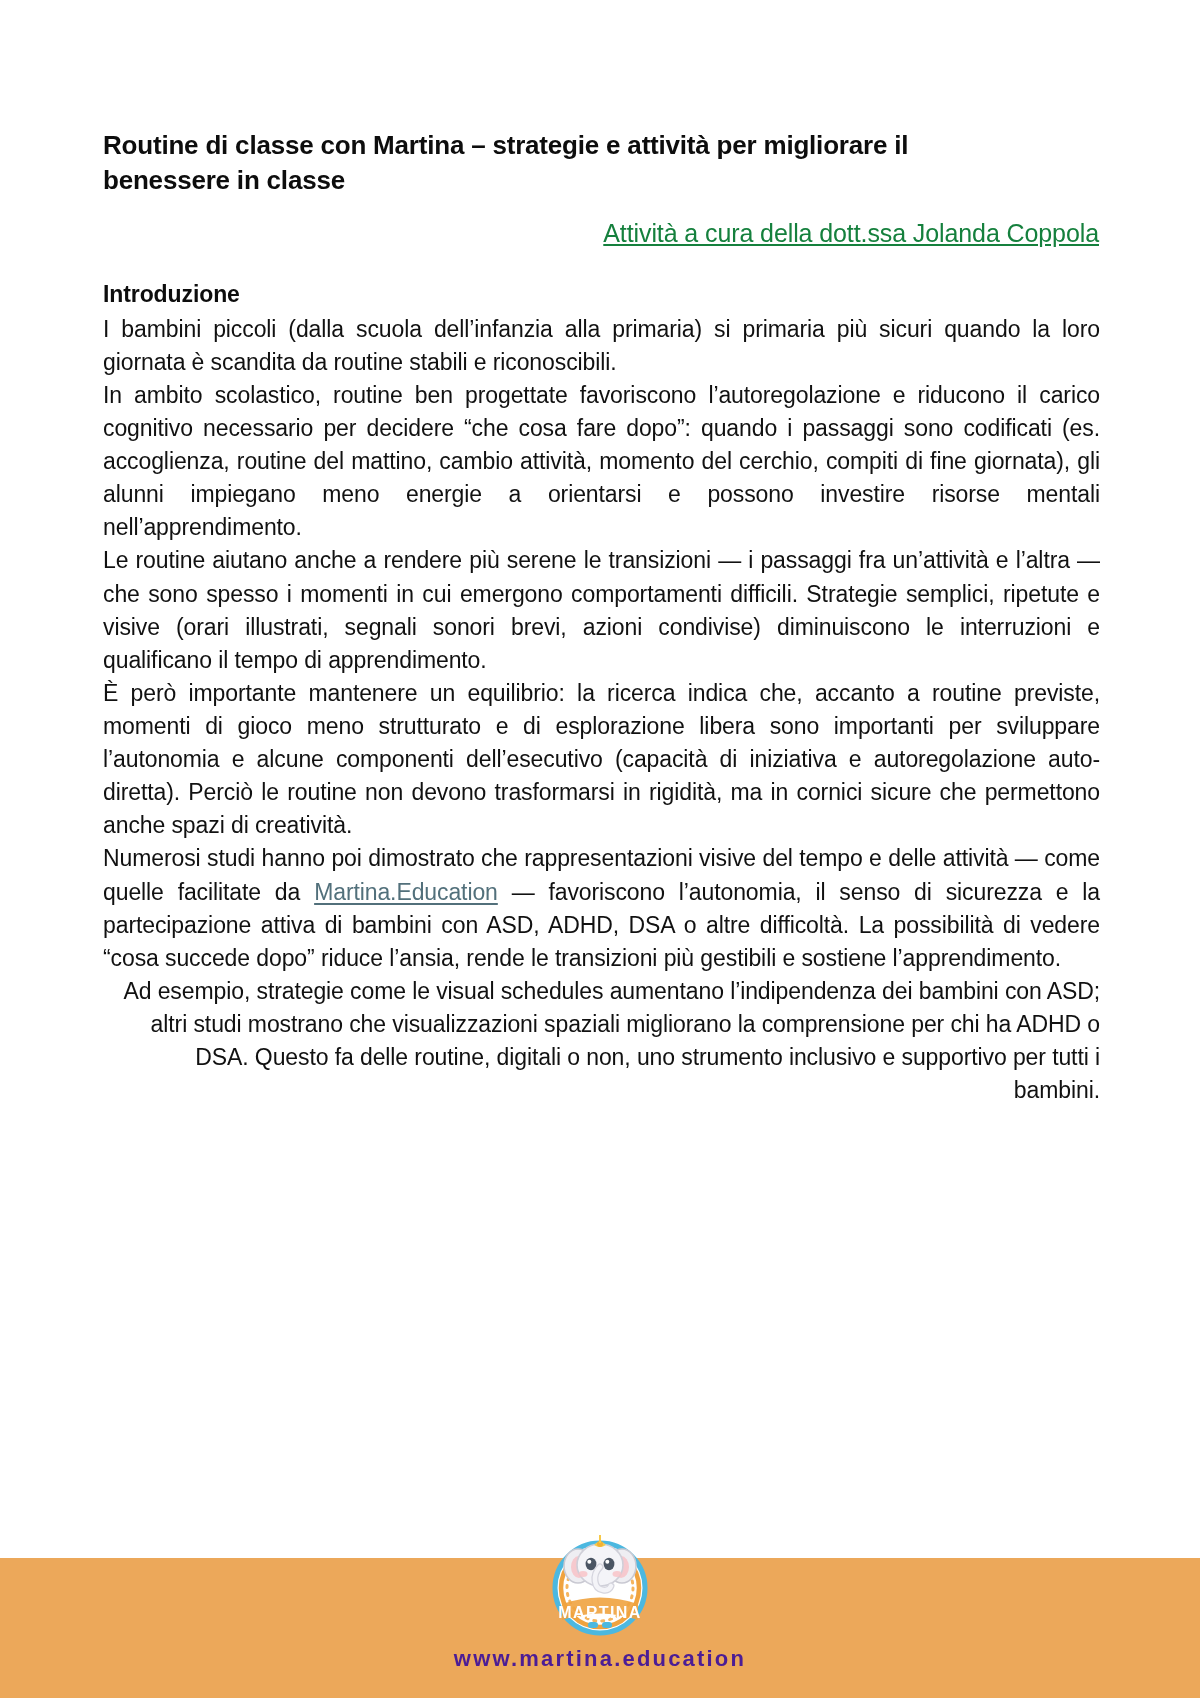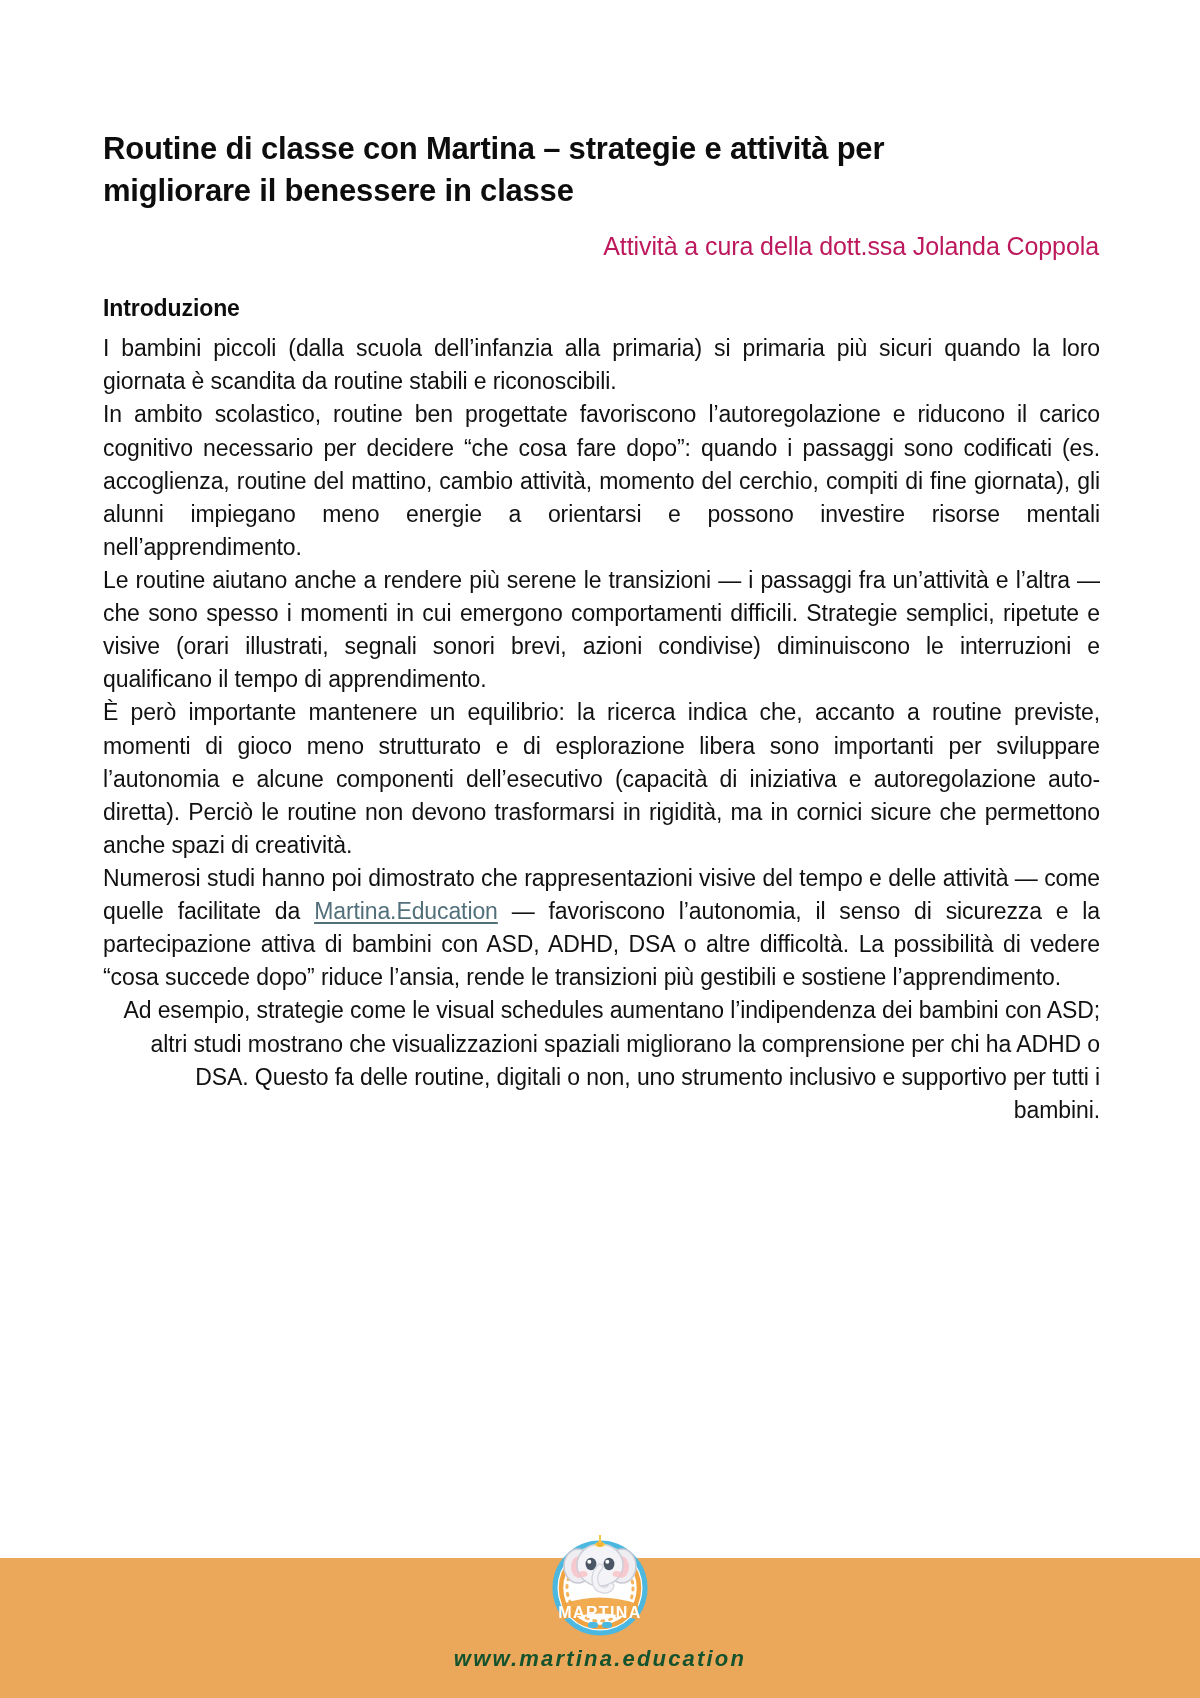--- a/index.html
+++ b/index.html
@@ -25,45 +25,46 @@
     display: flex;
     flex-direction: column;
   }
 
   .doc-body {
     padding: 128px 100px 0 103px;
     flex: 1 1 auto;
   }
 
   .doc-title {
-    font-size: 31px;
+    font-size: 26px;
     font-weight: bold;
     line-height: 1.36;
     letter-spacing: -0.2px;
     color: #0d0d0d;
     margin-bottom: 18px;
     max-width: 912px;
   }
 
   .byline {
     font-size: 25px;
     line-height: 1.35;
     text-align: right;
-    color: #be185d;
+    color: #15803d;
     margin-bottom: 28px;
     padding-right: 1px;
     letter-spacing: -0.1px;
+    text-decoration: underline;
   }
 
   .section-heading {
     font-size: 23px;
     font-weight: bold;
     line-height: 1.4;
     color: #0d0d0d;
-    margin-bottom: 8px;
+    margin-bottom: 2px;
     letter-spacing: -0.1px;
   }
 
   .para {
     font-size: 23px;
     line-height: 1.44;
     color: #111111;
     text-align: justify;
     text-justify: inter-word;
     letter-spacing: -0.1px;
@@ -88,25 +89,24 @@
     height: 140px;
     background: #eca85a;
   }
 
   .footer-url {
     position: absolute;
     left: 0;
     right: 0;
     bottom: 26px;
     text-align: center;
-    color: #14532d;
+    color: #4c1d95;
     font-size: 22px;
     font-weight: bold;
     letter-spacing: 2.2px;
-    font-style: italic;
   }
 
   .logo-wrap {
     position: absolute;
     left: 50%;
     transform: translateX(-50%);
     bottom: 56px;
     width: 124px;
     height: 124px;
   }

